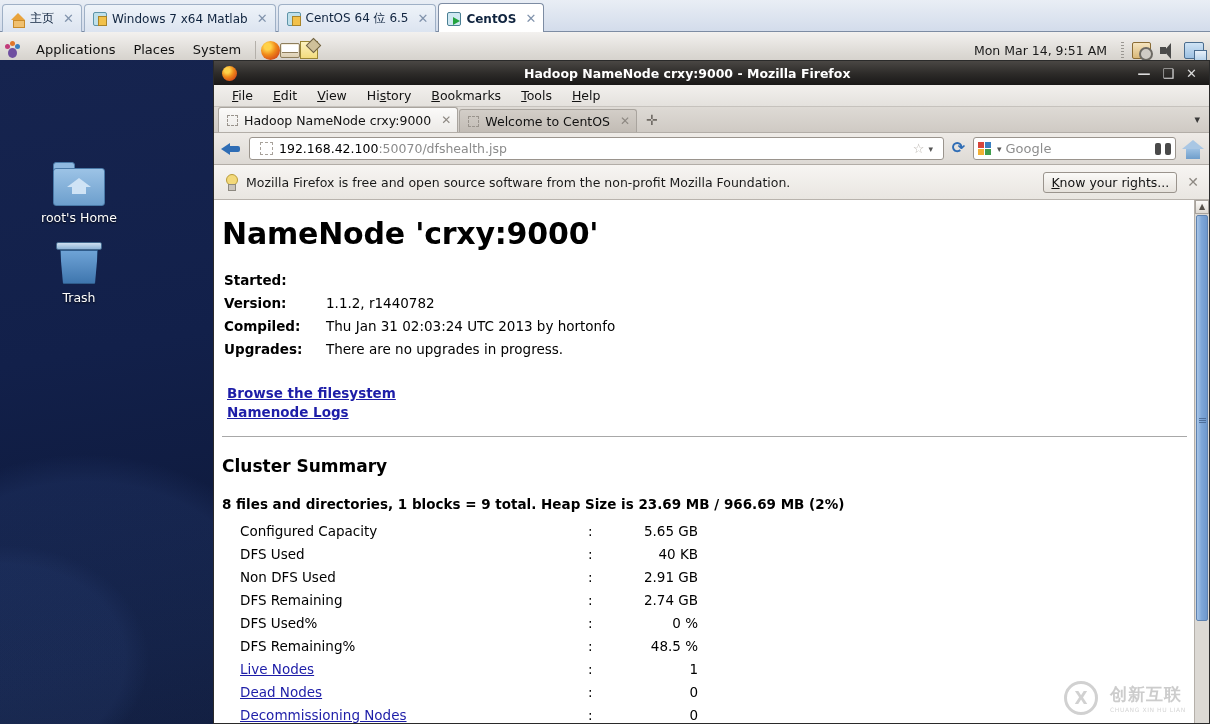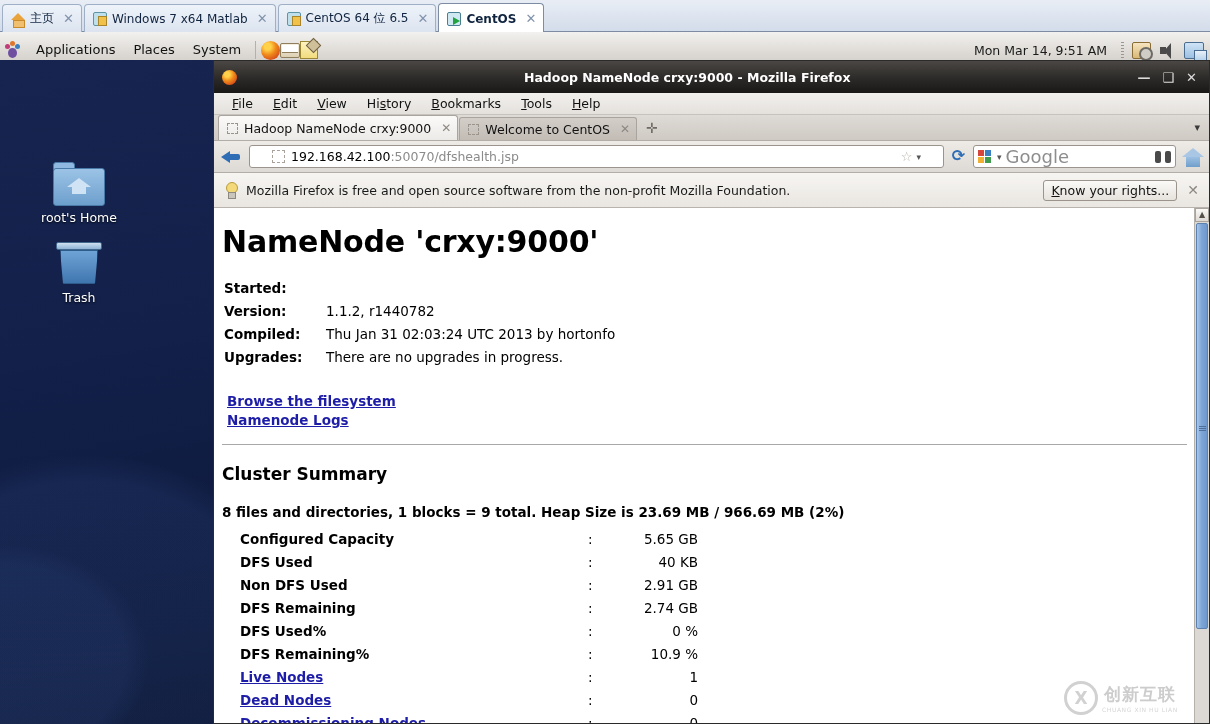--- a/index.html
+++ b/index.html
@@ -136,21 +136,21 @@
     background: linear-gradient(#6ea3d6,#3f76ae); border: 1px solid #2f5b8a;
     border-radius: 0 0 4px 4px; clip-path: polygon(0 0, 100% 0, 92% 100%, 8% 100%); }
 
   
   .ff-window {
     position: absolute; left: 213px; top: 60px; width: 997px; height: 664px;
     background: #e8e6e3; border: 1px solid #2a2a2a;
     display: flex; flex-direction: column;
   }
   .ff-title {
-    height: 32px; background: linear-gradient(#4a4744, #2c2a28 55%, #191817);
+    height: 24px; background: linear-gradient(#4a4744, #2c2a28 55%, #191817);
     display: flex; align-items: center; padding: 0 4px; color: #fff;
     font-size: 12.5px; font-weight: bold;
   }
   .ff-title .tfav { width: 15px; height: 15px; border-radius: 50%;
     background: radial-gradient(circle at 35% 30%, #ffd24a 0 18%, #f08a1a 45%, #d8521a 75%, #9d2f10 100%);
     margin-left: 4px; flex: none; }
   .ff-title .ttxt { flex: 1; text-align: center; }
   .ff-title .wbtns { display: flex; gap: 12px; padding-right: 8px; color: #dcdcdc; font-size: 13px; }
   .wbtn { cursor: default; line-height: 1; }
 
@@ -184,42 +184,42 @@
     border-bottom: 1px solid #b2ada7;
     display: flex; align-items: center; gap: 6px; padding: 0 5px;
   }
   .back-arrow { width: 24px; height: 22px; position: relative; flex: none; }
   .back-arrow::before { content: ""; position: absolute; left: 2px; top: 5px; width: 0; height: 0;
     border-top: 6px solid transparent; border-bottom: 6px solid transparent; border-right: 9px solid #2f6db5; }
   .back-arrow::after { content: ""; position: absolute; left: 10px; top: 8px; width: 11px; height: 6px;
     background: #2f6db5; border-radius: 0 2px 2px 0; }
   .urlbar {
     flex: 1; height: 23px; background: #fff; border: 1px solid #9a948d; border-radius: 3px;
-    display: flex; align-items: center; padding: 0 20px; gap: 6px;
+    display: flex; align-items: center; padding: 0 8px; gap: 6px;
   }
   .urlbar .favbox { width: 13px; height: 13px; border: 1px dashed #a8a29b; flex: none; margin-left: 2px; }
   .urltext { font-size: 12.5px; color: #000; flex: 1; white-space: nowrap; overflow: hidden; }
   .urltext .dim { color: #8b8b8b; }
   .url-right { display: flex; align-items: center; gap: 4px; padding-right: 2px; }
   .star { color: #b9b4ae; font-size: 13px; }
   .chev { color: #555; font-size: 9px; }
   .reload { width: 17px; height: 17px; position: relative; }
   .reload::before { content: "⟳"; position: absolute; inset: 0; color: #2f6db5; font-size: 16px;
     line-height: 16px; text-align: center; font-weight: bold; }
   .searchbar {
     width: 203px; height: 23px; background: #fff; border: 1px solid #9a948d; border-radius: 3px;
     display: flex; align-items: center; padding: 0 4px; gap: 4px;
   }
   .g-icon { width: 15px; height: 14px; position: relative; flex: none; }
   .g-icon i { position: absolute; width: 6px; height: 6px; }
   .g1 { background: #d6453c; left: 0; top: 0; }
   .g2 { background: #3a7fc1; left: 7px; top: 0; }
   .g3 { background: #f2b033; left: 0; top: 7px; }
   .g4 { background: #3f9c4c; left: 7px; top: 7px; }
-  .searchph { flex: 1; font-size: 18px; color: #8d8d8d; }
+  .searchph { flex: 1; font-size: 13px; color: #8d8d8d; }
   .binoc { width: 16px; height: 12px; position: relative; flex: none; }
   .binoc::before, .binoc::after { content: ""; position: absolute; top: 0; width: 6px; height: 12px;
     background: #4a4a4a; border-radius: 2px; }
   .binoc::before { left: 0; } .binoc::after { right: 0; }
   .home-btn { width: 22px; height: 20px; position: relative; flex: none; }
   .home-btn::before { content: ""; position: absolute; left: 0; top: 1px; width: 0; height: 0;
     border-left: 11px solid transparent; border-right: 11px solid transparent; border-bottom: 9px solid #a9c7e4; }
   .home-btn::after { content: ""; position: absolute; left: 4px; top: 10px; width: 14px; height: 10px;
     background: linear-gradient(#9cc0e2,#6f9ecb); }
 
@@ -256,21 +256,21 @@
   .meta-k { width: 102px; font-weight: bold; }
   .meta-v { }
   .links { margin-top: 23px; margin-left: 5px; }
   .links a { display: block; color: #1d1da8; font-weight: bold; font-size: 13.5px;
     text-decoration: underline; line-height: 19px; }
   .hr { height: 0; border-top: 1px solid #a8a8a8; margin: 14px 7px 0 0; }
   .page h2 { font-size: 17px; font-weight: bold; margin: 19px 0 20px 0; color: #000; }
   .summary { font-size: 13.5px; font-weight: bold; color: #000; margin-bottom: 8px; }
   .stats { margin-left: 18px; }
   .stat-row { display: flex; font-size: 13.5px; line-height: 23px; color: #000; }
-  .stat-k { width: 348px; font-weight: bold; }
+  .stat-k { width: 348px; font-weight: normal; }
   .stat-k a { color: #1d1da8; text-decoration: underline; }
   .stat-c { width: 18px; }
   .stat-v { width: 92px; text-align: right; }
 
   .scrollbar {
     width: 15px; background: #dcd9d4; border-left: 1px solid #b5b0aa;
     position: relative; flex: none;
   }
   .sb-up {
     position: absolute; top: 0; left: 0; width: 14px; height: 14px;
@@ -280,23 +280,22 @@
   .sb-thumb {
     position: absolute; left: 1px; top: 15px; width: 12px; height: 406px;
     background: linear-gradient(90deg,#a9c6e8,#7ea7d8 45%,#6e98cc);
     border: 1px solid #5e82b0; border-radius: 2px;
   }
   .sb-grip { position: absolute; left: 2px; top: 50%; width: 7px; height: 5px;
     background: repeating-linear-gradient(#4f6f9a 0 1px, transparent 1px 2px); }
 
   .watermark {
     position: absolute; right: 6px; bottom: 4px; width: 140px; height: 44px;
-    display: flex; align-items: center; gap: 4px; opacity: .85;
+    display: flex; align-items: center; gap: 12px; opacity: .85;
     pointer-events: none;
-    text-align: center;
   }
   .wm-logo { width: 34px; height: 34px; border-radius: 50%; border: 3px solid #c9c9c9;
     position: relative; flex: none; }
   .wm-logo::after { content: "X"; position: absolute; inset: 0; text-align: center;
     line-height: 28px; font-size: 17px; font-weight: bold; color: #c9c9c9; }
   .wm-txt { display: flex; flex-direction: column; }
   .wm-cn { font-size: 17px; font-weight: bold; color: #c4c4c4; letter-spacing: 1px; }
   .wm-en { font-size: 6px; color: #cfcfcf; letter-spacing: .6px; }
 </style>
 </head>
@@ -504,21 +503,21 @@
             <div class="stat-v">2.74 GB</div>
           </div>
           <div class="stat-row">
             <div class="stat-k"><span>DFS Used%</span></div>
             <div class="stat-c">:</div>
             <div class="stat-v">0 %</div>
           </div>
           <div class="stat-row">
             <div class="stat-k"><span>DFS Remaining%</span></div>
             <div class="stat-c">:</div>
-            <div class="stat-v">10.9 %</div>
+            <div class="stat-v">48.5 %</div>
           </div>
           <div class="stat-row">
             <div class="stat-k"><a href="#">Live Nodes</a></div>
             <div class="stat-c">:</div>
             <div class="stat-v">1</div>
           </div>
           <div class="stat-row">
             <div class="stat-k"><a href="#">Dead Nodes</a></div>
             <div class="stat-c">:</div>
             <div class="stat-v">0</div>

